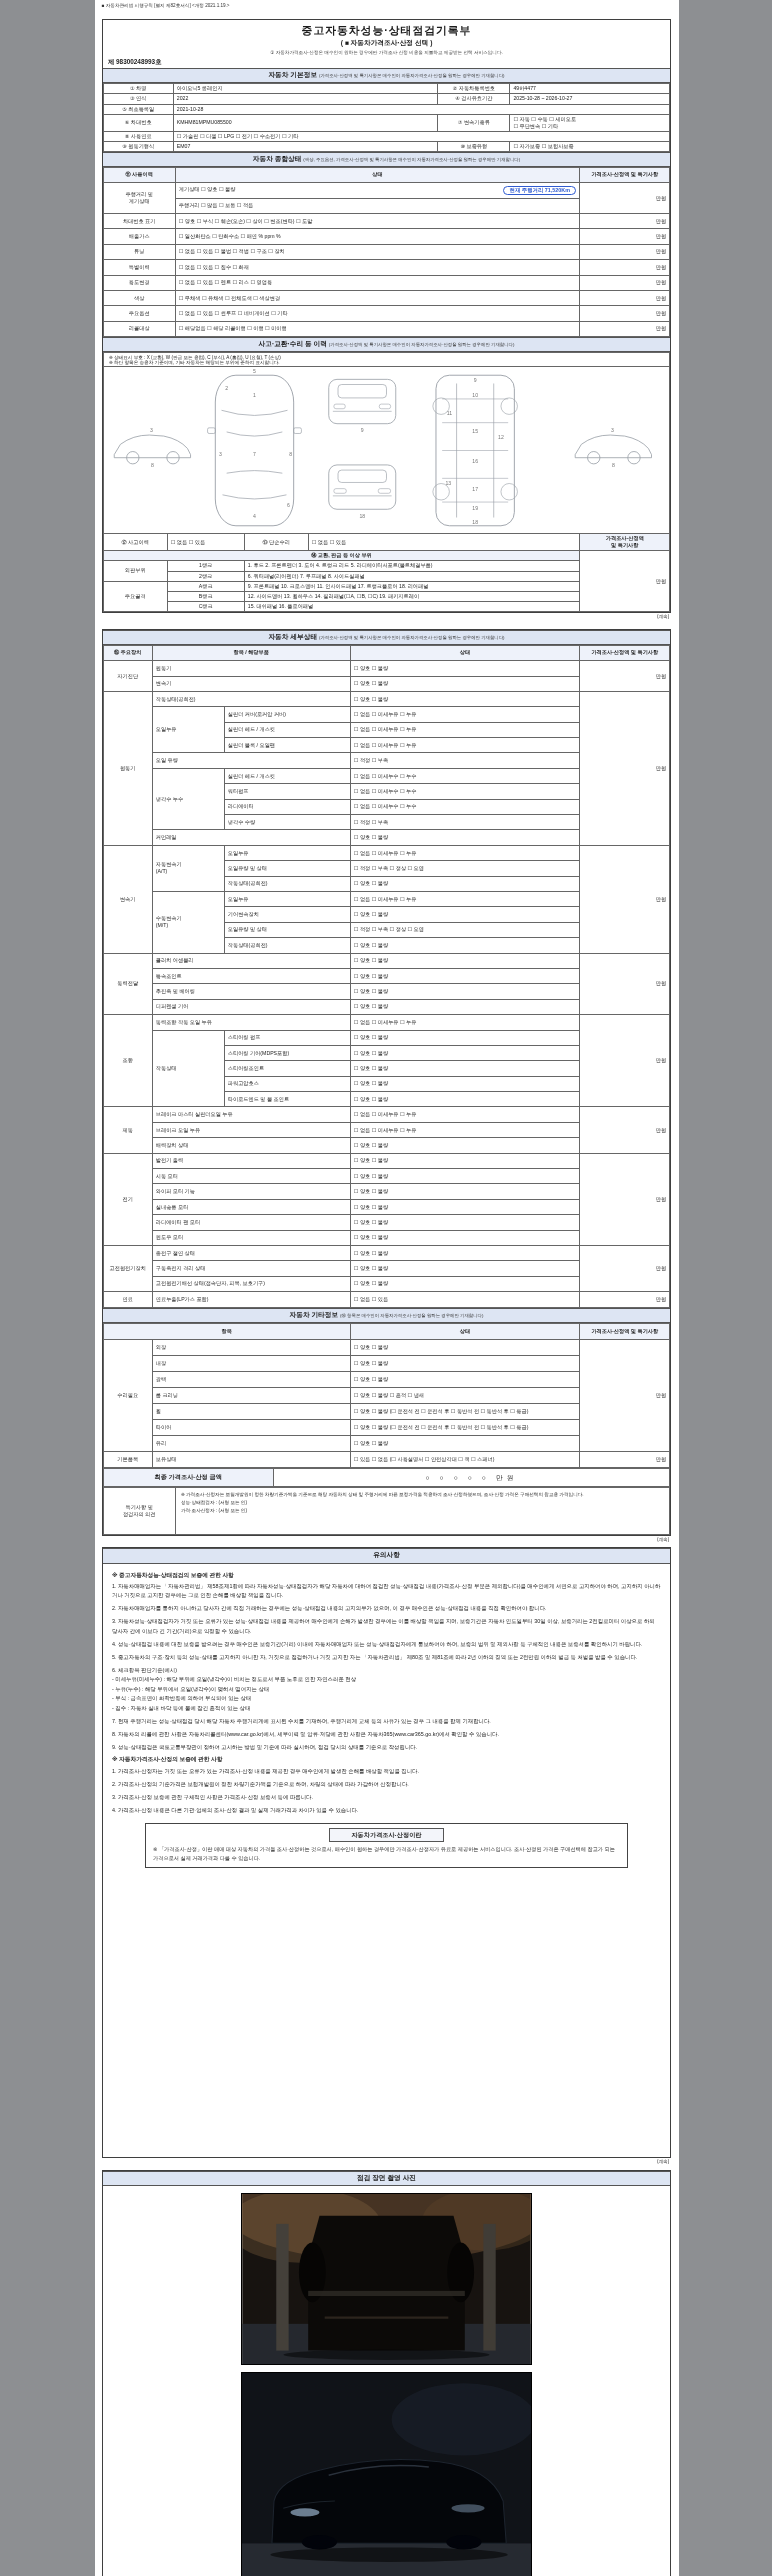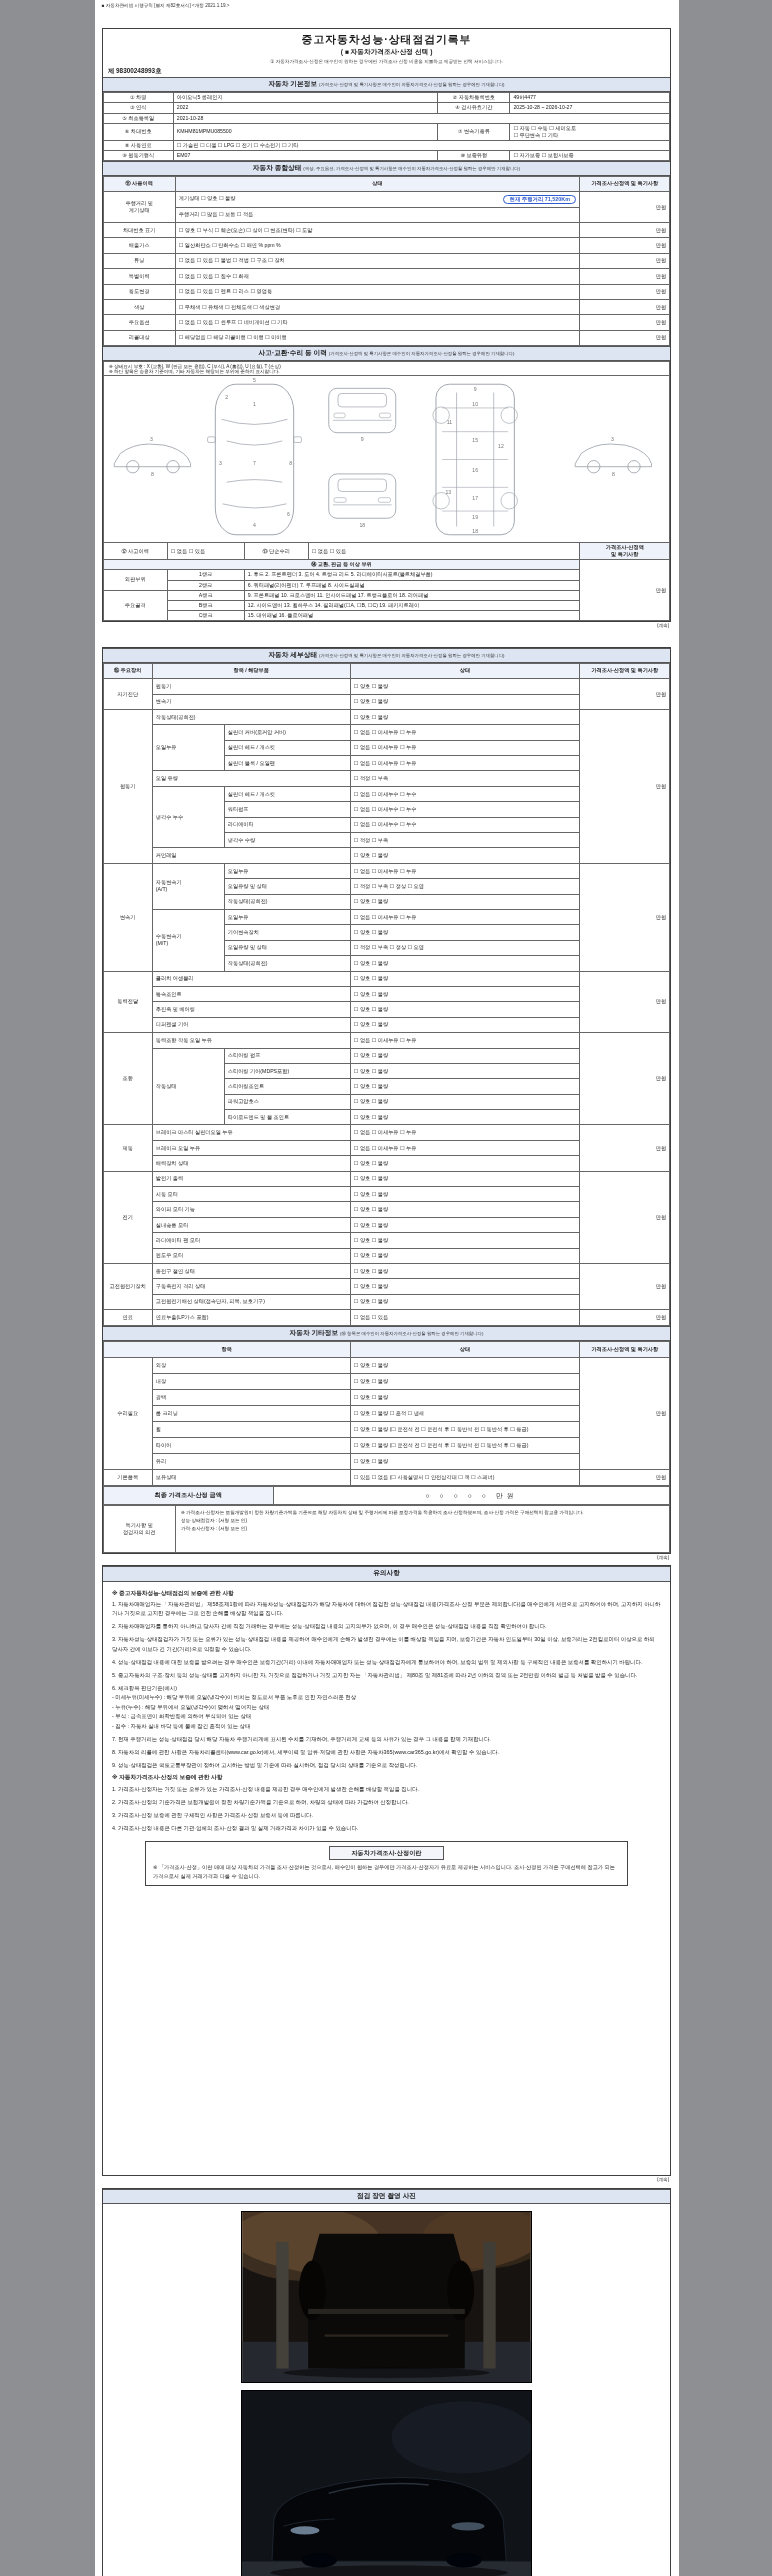--- a/index.html
+++ b/index.html
@@ -10,21 +10,21 @@
     color:#1c1c1c;
   }
   .sheet{width:584px;min-height:2572px;margin:0 auto;background:#ffffff;
          padding:2.1px 7.2px 12.4px;box-sizing:border-box;}
   .topnote{font-size:4.6px;color:#333;padding:1px 0 0.5px;}
   .hdr{text-align:center;padding:4.1px 0 1px;}
   .hdr .title{font-size:10.8px;font-weight:bold;letter-spacing:1px;}
   .hdr .sub{font-size:6.7px;font-weight:bold;margin-top:1.5px;}
   .hdr .note{font-size:4.6px;color:#444;margin-top:2.1px;}
   .docno{font-size:6.4px;font-weight:bold;margin:1.5px 0 1.5px;}
-  .box{border:1px solid #3f3f3f;background:#fff;margin-top:19px;}
+  .box{border:1px solid #3f3f3f;background:#fff;margin-top:10px;}
   .secbar{background:#dde5f3;border-top:0.5px solid #555;border-bottom:0.5px solid #555;
           text-align:center;font-weight:bold;font-size:6.7px;padding:2.1px 0;}
   .secbar .snote{font-size:4.4px;font-weight:normal;color:#333;}
   table{width:100%;border-collapse:collapse;table-layout:fixed;}
   td{border:0.5px solid #666;font-size:5.2px;padding:1px 3.1px;vertical-align:middle;
      white-space:pre-line;word-break:keep-all;line-height:1.35;}
   td.hd{background:#eef2fa;text-align:center;font-weight:bold;}
   td.lbl{text-align:center;}
   td.grp{text-align:center;}
   td.item{text-align:left;}

